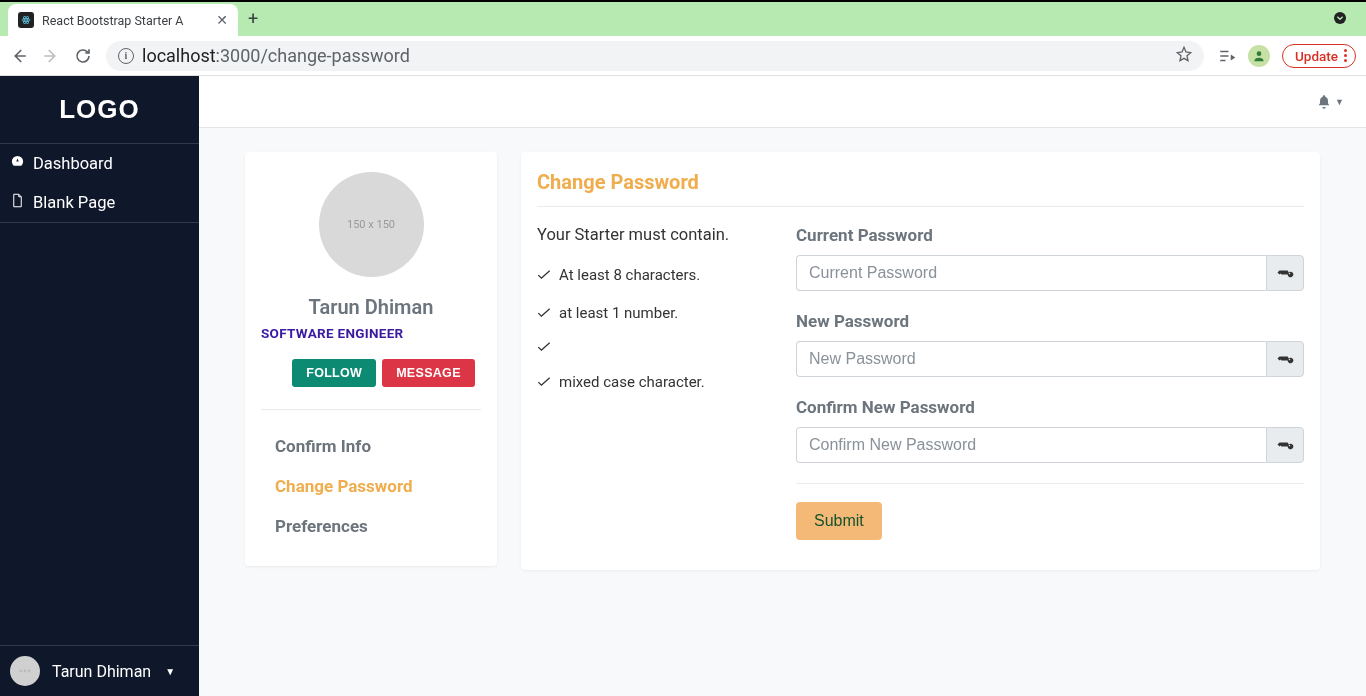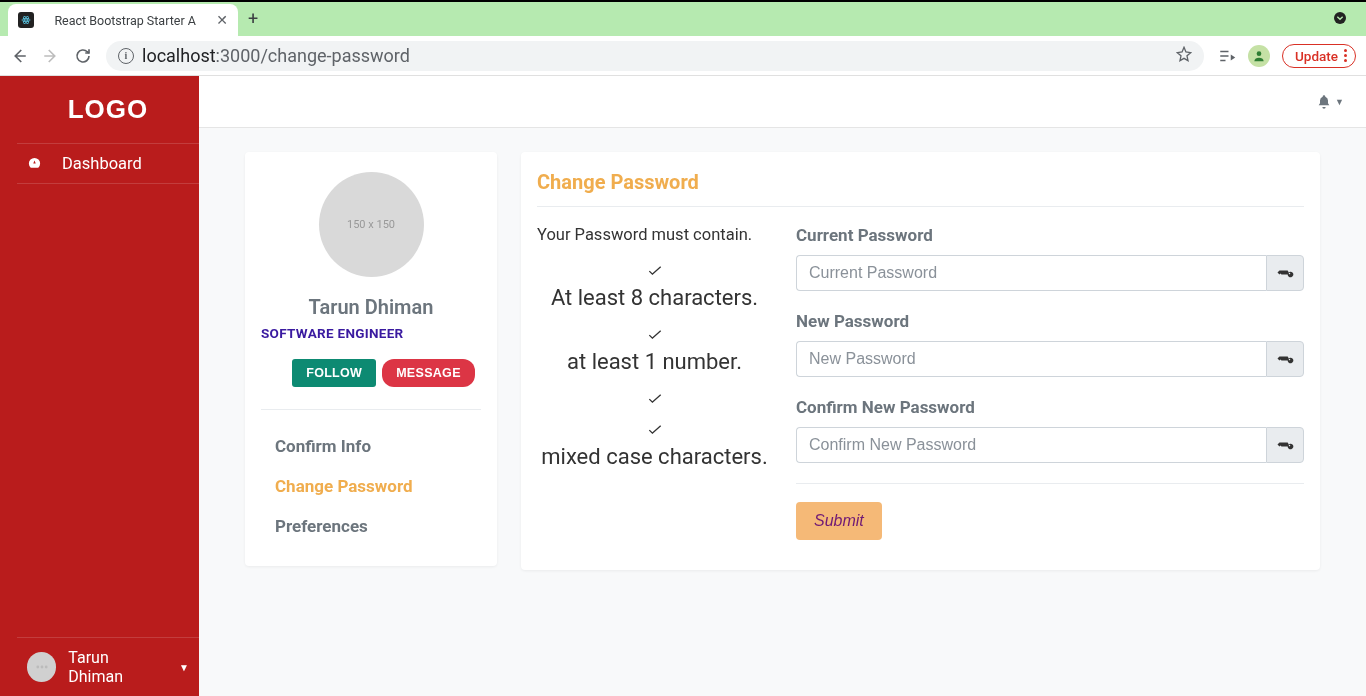--- a/index.html
+++ b/index.html
@@ -1,20 +1,20 @@
 <!DOCTYPE html>
 <html><head>
 <meta charset="utf-8">
 <style>
 * { box-sizing: border-box; margin: 0; padding: 0; }
 body { font-family: -apple-system, BlinkMacSystemFont, "Segoe UI", Roboto, "Helvetica Neue", Arial, sans-serif; background: #f8f9fa; color: #212529; font-size: 16px; }
 
 
 .browser-chrome { background: #b6eab0; }
-.tab-strip { display: flex; align-items: center; height: 36px; padding: 0 8px; position: relative; text-align: center; }
+.tab-strip { display: flex; align-items: center; height: 36px; padding: 0 8px; position: relative; }
 .tab-strip::before { content:""; position:absolute; top:0; left:0; right:0; height:2px; background:#000; }
 .tab { display: flex; align-items: center; background: #fff; border-radius: 8px 8px 0 0; height: 32px; padding: 0 10px; min-width: 230px; gap: 8px; margin-top:4px; }
 .tab .favicon { width: 16px; height: 16px; background: #222; border-radius: 3px; display:flex; align-items:center; justify-content:center; }
 .tab .favicon svg { width:10px; height:10px; }
 .tab .title { font-size: 12.5px; color: #3c4043; flex:1; white-space:nowrap; overflow:hidden; text-overflow:ellipsis; }
 .tab .close { font-size: 14px; color:#5f6368; }
 .new-tab { margin-left: 10px; font-size: 18px; color:#3c4043; }
 .window-min { margin-left:auto; width:20px; height:20px; display:flex; align-items:center; justify-content:center; margin-right:8px; }
 .window-min svg { width:16px; height:16px; }
 
@@ -30,24 +30,24 @@
 .tb-right { display:flex; align-items:center; gap:12px; }
 .tb-right .ico { width:18px; height:18px; color:#5f6368; }
 .profile-badge { width:22px; height:22px; border-radius:50%; background:#c5e1a5; display:flex; align-items:center; justify-content:center; }
 .profile-badge svg { width:14px; height:14px; fill:#2e7d32; }
 .update-btn { border:1.5px solid #d93025; border-radius:16px; padding:3px 8px 3px 12px; display:flex; align-items:center; gap:6px; font-size:13.5px; color:#d93025; font-weight:500; }
 .update-btn .dots { display:flex; flex-direction:column; gap:2px; }
 .update-btn .dots span { width:3px; height:3px; background:#d93025; border-radius:50%; }
 
 
 .app { display:flex; height: calc(696px - 76px); position:relative; }
-.sidebar { width:199px; background:#b91c1c; color:#fff; display:flex; flex-direction:column; position:relative;padding-left:17px; }
+.sidebar { width:199px; background:#0f172a; color:#fff; display:flex; flex-direction:column; position:relative; }
 .logo { font-family: "Arial Black", sans-serif; font-weight:900; font-size:26px; text-align:center; padding:18px 0; letter-spacing:1px; }
 .nav-sep { border-top:1px solid rgba(255,255,255,0.15); }
-.nav-item { display:flex; align-items:center; gap:20px; padding:10px 10px; font-size:16.5px; cursor:pointer; }
+.nav-item { display:flex; align-items:flex-start; gap:8px; padding:10px 10px; font-size:16.5px; cursor:pointer; }
 .nav-item svg { width:15px; height:15px; fill:#fff; flex-shrink:0; }
 
 .sidebar-footer { margin-top:auto; border-top:1px solid rgba(255,255,255,0.15); padding:10px; display:flex; align-items:center; gap:12px; }
 .sf-avatar { width:30px; height:30px; border-radius:50%; background:#d0d0d0; display:flex; align-items:center; justify-content:center; }
 .sf-avatar svg { width:14px; height:6px; }
 .sf-name { font-size:16px; }
 .sf-caret { font-size:10px; margin-left:2px; }
 
 .main { flex:1; display:flex; flex-direction:column; background:#fff; overflow:auto; }
 .topbar { height:52px; border-bottom:1px solid #e5e5e5; display:flex; align-items:center; justify-content:flex-end; padding:0 22px; }
@@ -58,42 +58,42 @@
 .content { flex:1; background:#f8f9fa; padding:24px 46px; display:flex; gap:24px; align-items:flex-start; }
 
 .card { background:#fff; border-radius:4px; box-shadow:0 1px 3px rgba(0,0,0,0.06); }
 .profile-card { width:252px; padding:20px 16px; }
 .avatar { width:105px; height:105px; border-radius:50%; background:#d9d9d9; margin:0 auto 18px; display:flex; align-items:center; justify-content:center; font-size:11px; color:#999; }
 .pname { text-align:center; font-size:20px; font-weight:600; color:#6c757d; margin-bottom:6px; }
 .prole { font-size:13.5px; font-weight:700; color:#3a1aa0; letter-spacing:.3px; margin-bottom:18px; }
 .btn-row { display:flex; justify-content:center; gap:6px; margin-bottom:22px; }
 .btn { border:none; padding:7px 14px; font-size:12.5px; font-weight:600; color:#fff; border-radius:3px; cursor:pointer; letter-spacing:.3px; }
 .btn.follow { background:#0d8a72;margin-left:25px; }
-.btn.message { background:#dc3545;border-radius:12px; }
+.btn.message { background:#dc3545; }
 .hr { border:none; border-top:1px solid #e9ecef; margin:0 0 16px; }
 .pnav-item { font-size:17px; font-weight:700; color:#6c757d; padding:10px 14px; cursor:pointer; }
 .pnav-item.active { color:#f0ad4e; }
 
 .settings-card { flex:1; padding:18px 16px 30px; }
 .sc-title { color:#f0ad4e; font-size:20px; font-weight:700; padding:0 0 12px; border-bottom:1px solid #e9ecef; margin-bottom:18px; }
 .sc-body { display:flex; gap:24px; }
 .rules { flex:0 0 235px; }
 .rules .intro { font-size:16.5px; color:#333; margin-bottom:22px; }
-.rule { display:flex; align-items:center; gap:8px; font-size:22px; color:#333; margin-bottom:20px;flex-direction:column; }
+.rule { display:flex; align-items:center; gap:8px; font-size:15px; color:#333; margin-bottom:20px; }
 .rule svg { width:14px; height:11px; fill:#333; flex-shrink:0; }
 
 .form { flex:1; }
 .flabel { font-size:17px; font-weight:700; color:#6c757d; margin-bottom:10px; }
 .input-group { display:flex; margin-bottom:20px; }
 .input-group input { flex:1; border:1px solid #ced4da; border-right:none; border-radius:4px 0 0 4px; padding:8px 12px; font-size:16px; color:#495057; outline:none; }
 .input-group input::placeholder { color:#8a9199; }
 .input-addon { width:38px; background:#e9ecef; border:1px solid #ced4da; border-radius:0 4px 4px 0; display:flex; align-items:center; justify-content:center; }
 .input-addon svg { width:17px; height:17px; fill:#333; }
 .form-hr { border:none; border-top:1px solid #e9ecef; margin:4px 0 18px; }
-.submit { background:#f5b977; color:#701a75; border:none; padding:10px 18px; font-size:16px; border-radius:4px; cursor:pointer;font-style:italic; }
+.submit { background:#f5b977; color:#14532d; border:none; padding:10px 18px; font-size:16px; border-radius:4px; cursor:pointer; }
 </style>
 </head>
 <body>
 
 <div class="browser-chrome">
   <div class="tab-strip">
     <div class="tab">
       <span class="favicon">
         <svg viewBox="0 0 24 24">
             <circle cx="12" cy="12" r="2" fill="#61dafb"></circle>
@@ -171,20 +171,26 @@
 <div class="app">
   <aside class="sidebar">
     <div class="logo">LOGO</div>
     <div class="nav-sep"></div>
     <div class="nav-item">
       <svg viewBox="0 0 24 24">
           <path d="M12 3a9 9 0 0 0-9 9 9 9 0 0 0 3 6.7h12A9 9 0 0 0 21 12a9 9 0 0 0-9-9zm0 4l2 5h-4z"></path>
         </svg>
       <span>Dashboard</span>
     </div>
+    <div class="nav-item">
+      <svg viewBox="0 0 24 24">
+          <path d="M6 2h8l4 4v16H6zM14 2v4h4" fill="none" stroke="#fff" stroke-width="1.6"></path>
+        </svg>
+      <span>Blank Page</span>
+    </div>
     <div class="nav-sep"></div>
     <div class="sidebar-footer">
       <span class="sf-avatar">
         <svg viewBox="0 0 20 8">
             <circle cx="4" cy="4" r="2" fill="#bbb"></circle>
             <circle cx="10" cy="4" r="2" fill="#bbb"></circle>
             <circle cx="16" cy="4" r="2" fill="#bbb"></circle>
           </svg>
       </span>
       <span class="sf-name">Tarun Dhiman</span>
@@ -215,21 +221,21 @@
         <hr class="hr">
         <div class="pnav-item">Confirm Info</div>
         <div class="pnav-item active">Change Password</div>
         <div class="pnav-item">Preferences</div>
       </div>
 
       <div class="card settings-card">
         <div class="sc-title">Change Password</div>
         <div class="sc-body">
           <div class="rules">
-            <div class="intro">Your Password must contain.</div>
+            <div class="intro">Your Starter must contain.</div>
             <div class="rule">
               <svg viewBox="0 0 16 12">
                   <path d="M1 6l4 4L15 1 14 0 5 8 2 5z"></path>
                 </svg>
               <span>At least 8 characters.</span>
             </div>
             <div class="rule">
               <svg viewBox="0 0 16 12">
                   <path d="M1 6l4 4L15 1 14 0 5 8 2 5z"></path>
                 </svg>
@@ -237,21 +243,21 @@
             </div>
             <div class="rule">
               <svg viewBox="0 0 16 12">
                   <path d="M1 6l4 4L15 1 14 0 5 8 2 5z"></path>
                 </svg>
             </div>
             <div class="rule">
               <svg viewBox="0 0 16 12">
                   <path d="M1 6l4 4L15 1 14 0 5 8 2 5z"></path>
                 </svg>
-              <span>mixed case characters.</span>
+              <span>mixed case character.</span>
             </div>
           </div>
 
           <div class="form">
             <div class="flabel">Current Password</div>
             <div class="input-group">
               <input type="password" placeholder="Current Password" style="">
               <span class="input-addon">
                 <svg viewBox="0 0 24 24">
                     <path d="M14 8a4 4 0 1 1 1.17 2.83L9 17H7v2H3v-4l8.17-8.17A4 4 0 0 1 14 8zm2-1a1 1 0 1 0 0 2 1 1 0 0 0 0-2z" transform="rotate(45 12 12)"></path>

